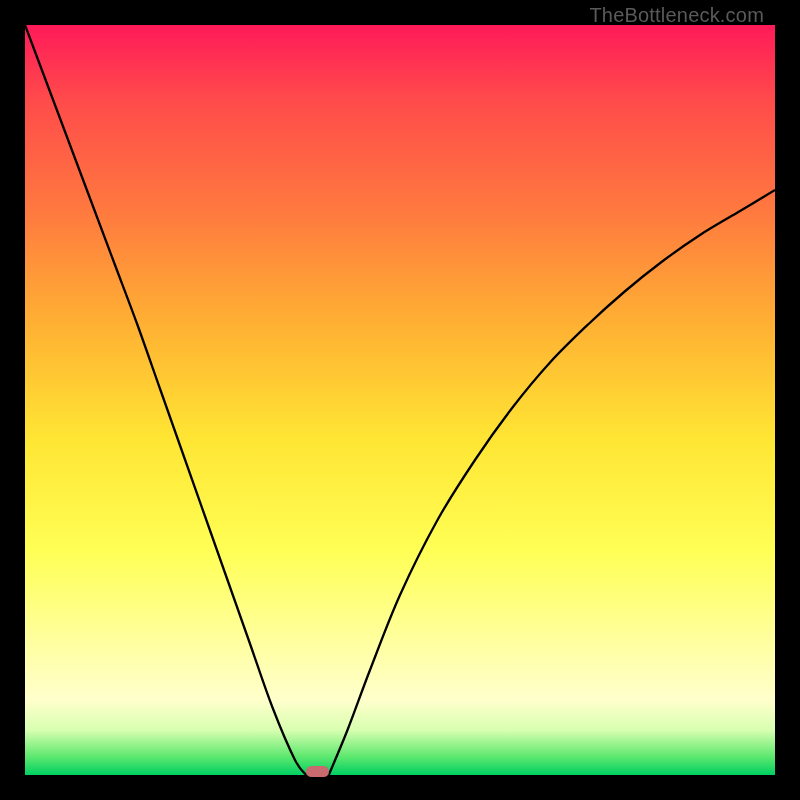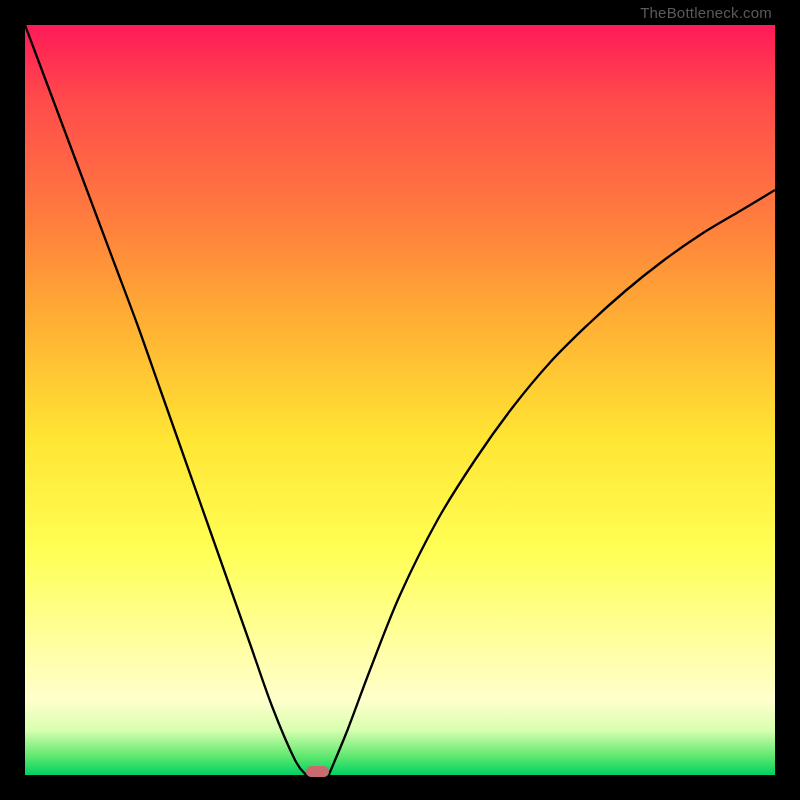--- a/index.html
+++ b/index.html
@@ -46,23 +46,23 @@
     height: 750px;
   }
   .marker {
     position: absolute;
     background: #c96a6e;
     border-radius: 6px;
   }
   .attribution {
     position: absolute;
     top: 4px;
-    right: 28px;
+    right: 36px;
     font-family: Arial, Helvetica, sans-serif;
-    font-size: 15px;
+    font-size: 20px;
     color: #5a5a5a;
     letter-spacing: 0.2px;
   }
 </style>
 </head>
 <body>
 
 <div class="frame">
 
   <div class="plot-area">

